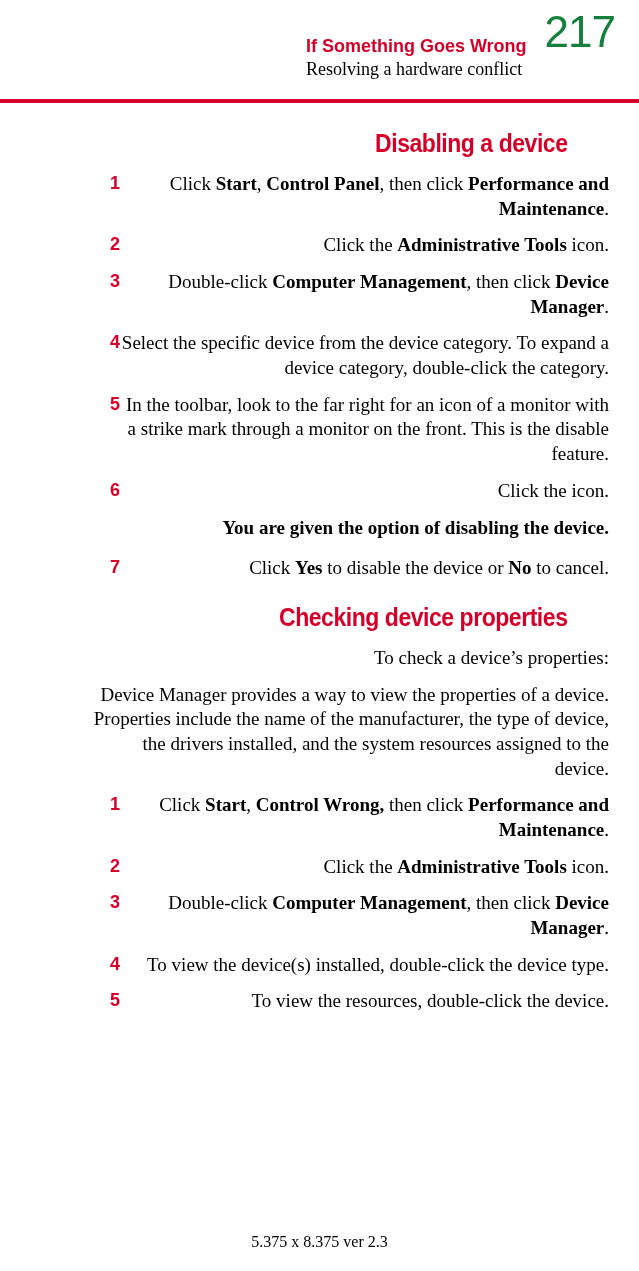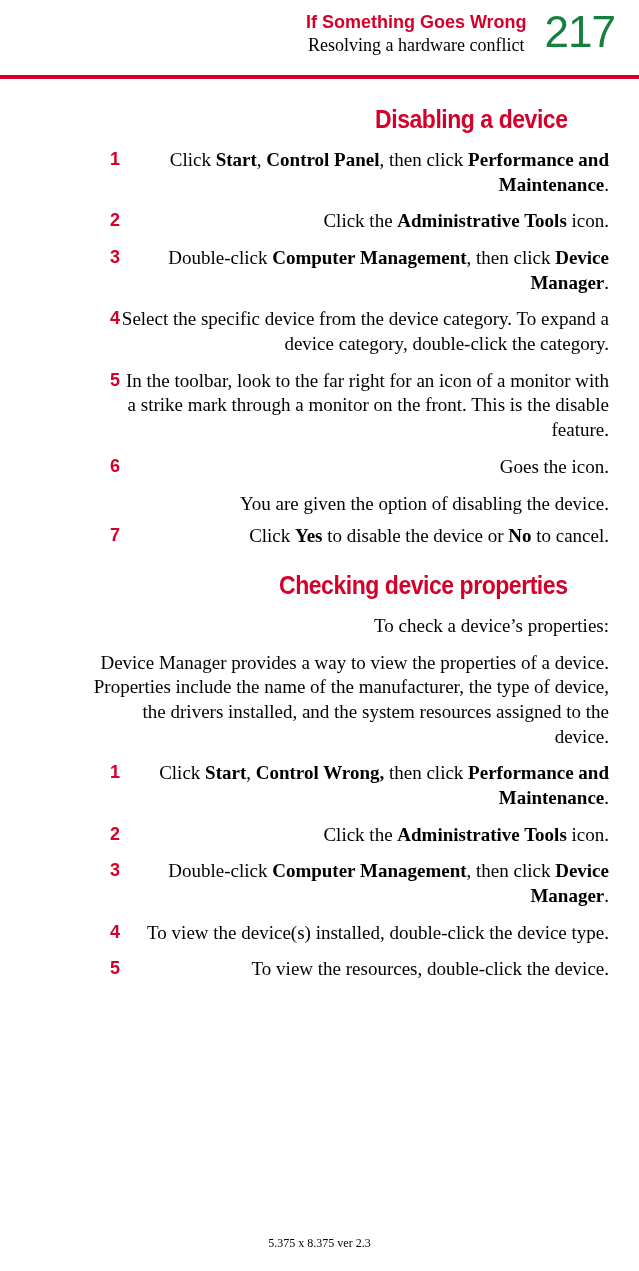--- a/index.html
+++ b/index.html
@@ -15,22 +15,23 @@
     padding: 10px 24px 0 90px;
   }
   .header {
     display: flex;
     justify-content: flex-end;
     align-items: flex-start;
     gap: 18px;
     margin-bottom: 18px;
   }
   .header-text {
-    text-align: center;
+    text-align: left;
     padding-top: 2px;
+    margin-top: 24px;
   }
   .chapter-title {
     font-family: Arial, Helvetica, sans-serif;
     font-weight: bold;
     color: #d4002a;
     font-size: 18px;
     line-height: 1.2;
   }
   .section-title {
     font-size: 18px;
@@ -93,35 +94,36 @@
     flex-shrink: 0;
     font-size: 18px;
   }
   .step-body {
     flex: 1;
   }
   .sub-note {
     margin-left: 30px;
     font-size: 19px;
     line-height: 1.3;
-    margin-bottom: 8px;
+    margin-bottom: 16px;
+    font-weight: bold;
   }
   .para {
     font-size: 19px;
     line-height: 1.3;
     margin-bottom: 12px;
   }
   b { font-weight: bold; }
   .footer {
     position: absolute;
     bottom: 20px;
     left: 0;
     width: 100%;
     text-align: center;
-    font-size: 12px;
+    font-size: 16px;
     color: #000;
     font-family: "Times New Roman", Times, serif;
   }
 </style>
 </head>
 <body>
 
 <div class="page">
   <div class="header">
     <div class="header-text">
@@ -153,21 +155,21 @@
         <div class="step">
           <div class="step-num">4</div>
           <div class="step-body">Select the specific device from the device category. To expand a device category, double-click the category.</div>
         </div>
         <div class="step">
           <div class="step-num">5</div>
           <div class="step-body">In the toolbar, look to the far right for an icon of a monitor with a strike mark through a monitor on the front. This is the disable feature.</div>
         </div>
         <div class="step">
           <div class="step-num">6</div>
-          <div class="step-body">Goes the icon.</div>
+          <div class="step-body">Click the icon.</div>
         </div>
       </div>
 
     <div class="sub-note">You are given the option of disabling the device.</div>
 
     <div class="step">
       <div class="step-num">7</div>
       <div class="step-body">Click <b>Yes</b> to disable the device or <b>No</b> to cancel.</div>
     </div>
 

